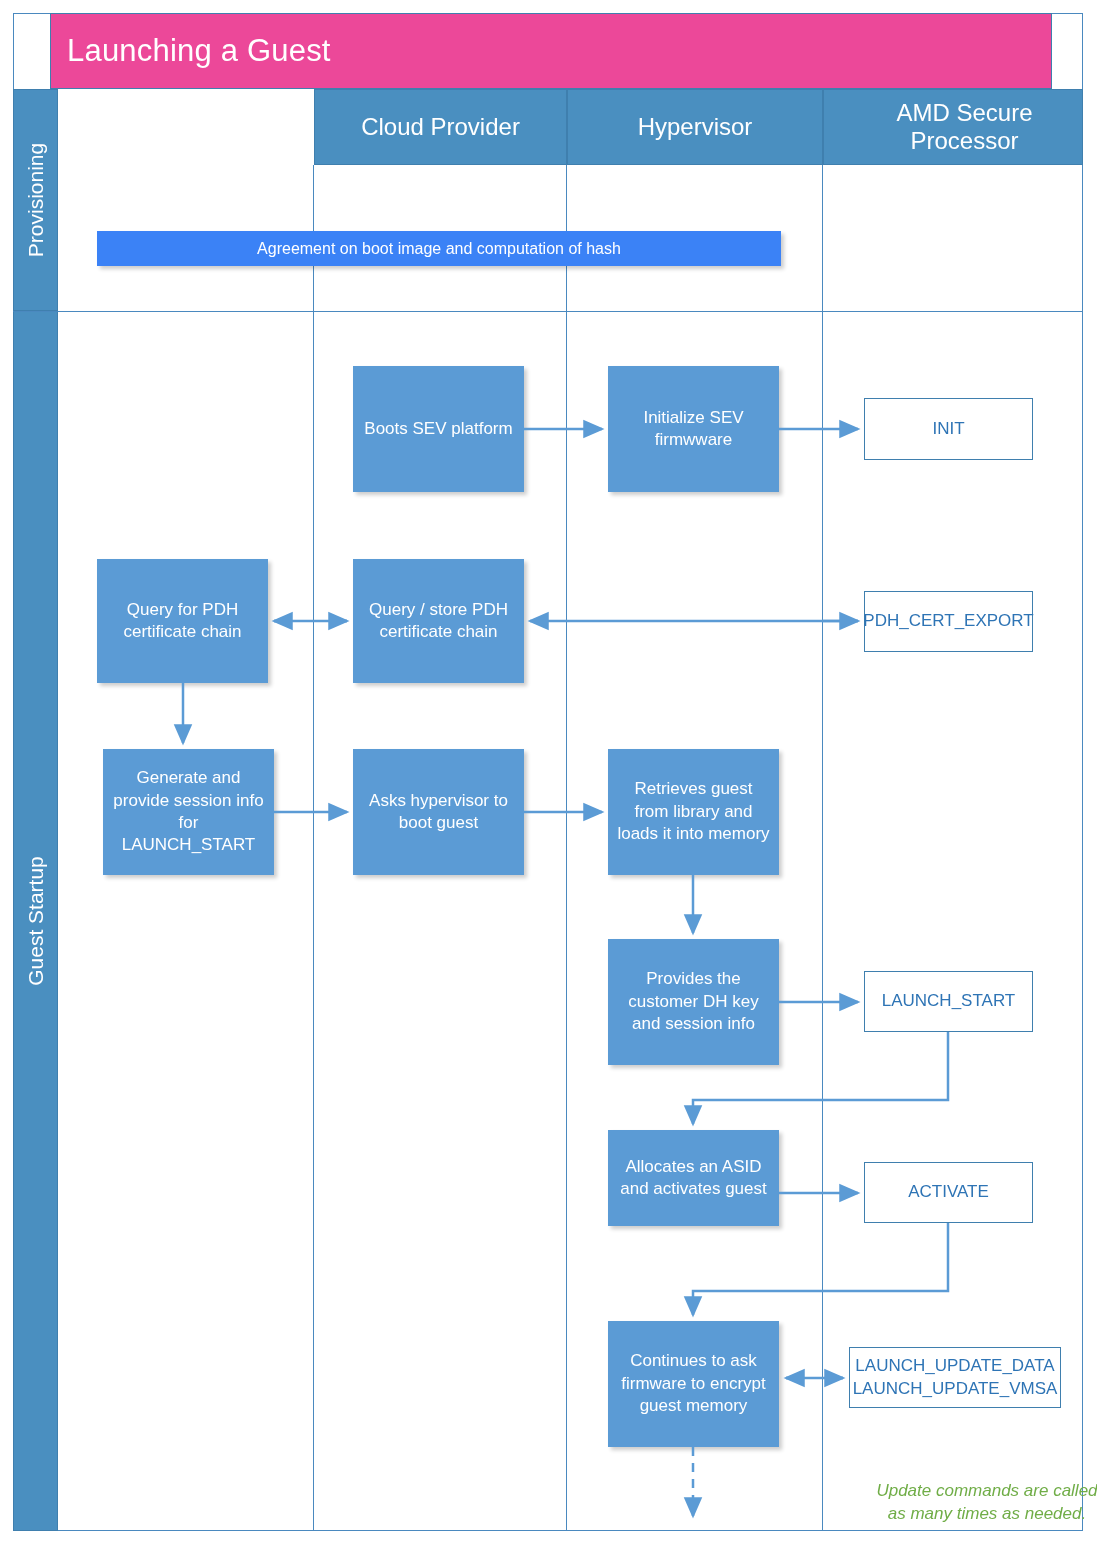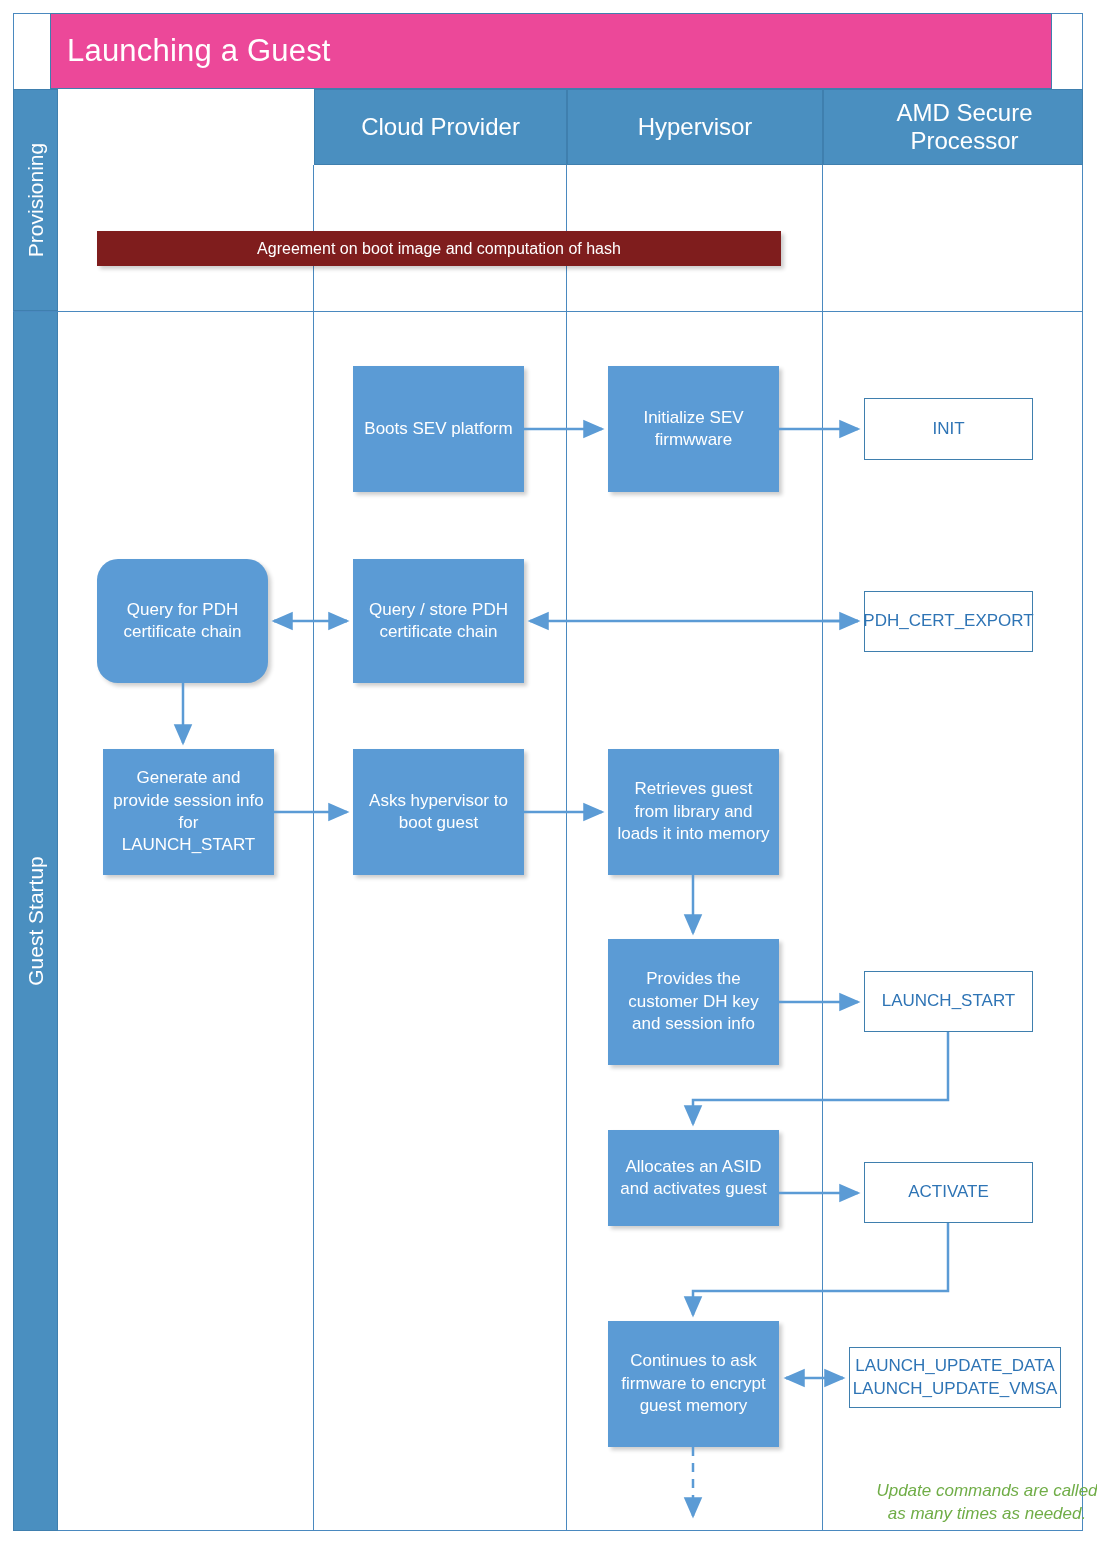--- a/index.html
+++ b/index.html
@@ -36,21 +36,21 @@
   
   .pbox{position:absolute;background:#5b9bd5;box-sizing:border-box;
         display:flex;align-items:center;justify-content:center;
         text-align:center;color:#ffffff;font-size:17px;line-height:1.32;
         padding:4px 8px;box-shadow:3px 3px 4px rgba(0,0,0,.20);}
   .obox{position:absolute;background:#ffffff;box-sizing:border-box;
         border:1px solid #3f7fae;
         display:flex;align-items:center;justify-content:center;
         text-align:center;color:#2e74b5;font-size:17px;line-height:1.32;
         padding:2px 11px;}
-  .banner{position:absolute;background:#7f1d1d;box-sizing:border-box;
+  .banner{position:absolute;background:#3b82f6;box-sizing:border-box;
         display:flex;align-items:center;justify-content:center;
         color:#ffffff;font-size:16px;box-shadow:3px 3px 4px rgba(0,0,0,.20);}
 
   .note{position:absolute;color:#70ad47;font-style:italic;font-size:17px;
         text-align:center;line-height:1.35;}
 
   svg.arrows{position:absolute;left:0;top:0;width:1097px;height:1544px;
              pointer-events:none;}
 </style>
 </head>
@@ -94,21 +94,21 @@
   <div class="pbox" style="left:353px;top:366px;width:171px;height:126px;">
     <span>Boots SEV platform</span>
   </div>
   <div class="pbox" style="left:608px;top:366px;width:171px;height:126px;">
     <span>Initialize SEV firmwware</span>
   </div>
   <div class="obox" style="left:864px;top:398px;width:169px;height:62px;">
     <span>INIT</span>
   </div>
 
-  <div class="pbox" style="left:97px;top:559px;width:171px;height:124px;border-radius:21px;">
+  <div class="pbox" style="left:97px;top:559px;width:171px;height:124px;">
     <span>Query for PDH certificate chain</span>
   </div>
   <div class="pbox" style="left:353px;top:559px;width:171px;height:124px;">
     <span>Query / store PDH certificate chain</span>
   </div>
   <div class="obox" style="left:864px;top:591px;width:169px;height:61px;">
     <span>PDH_CERT_EXPORT</span>
   </div>
 
   <div class="pbox" style="left:103px;top:749px;width:171px;height:126px;justify-content:center;">

